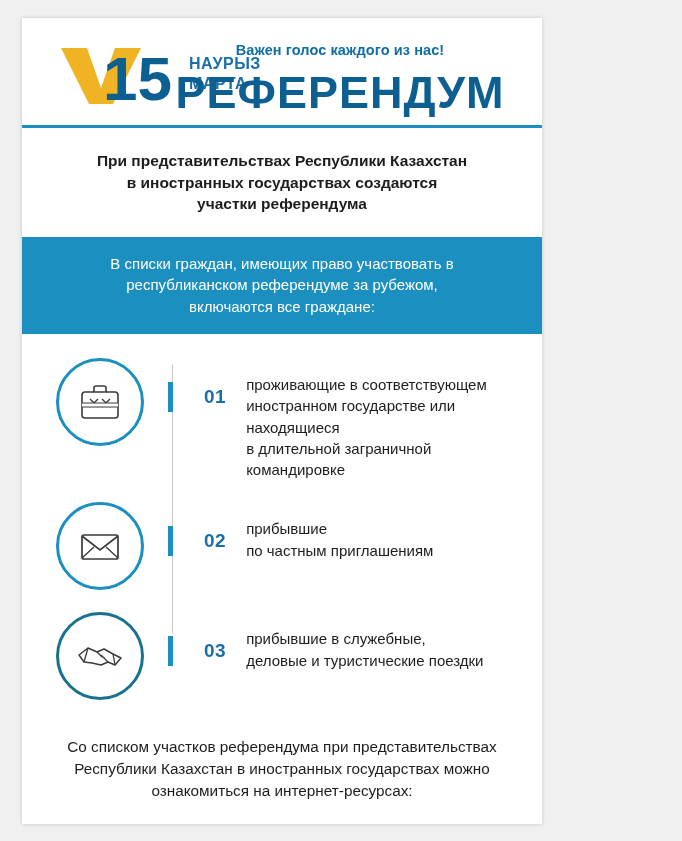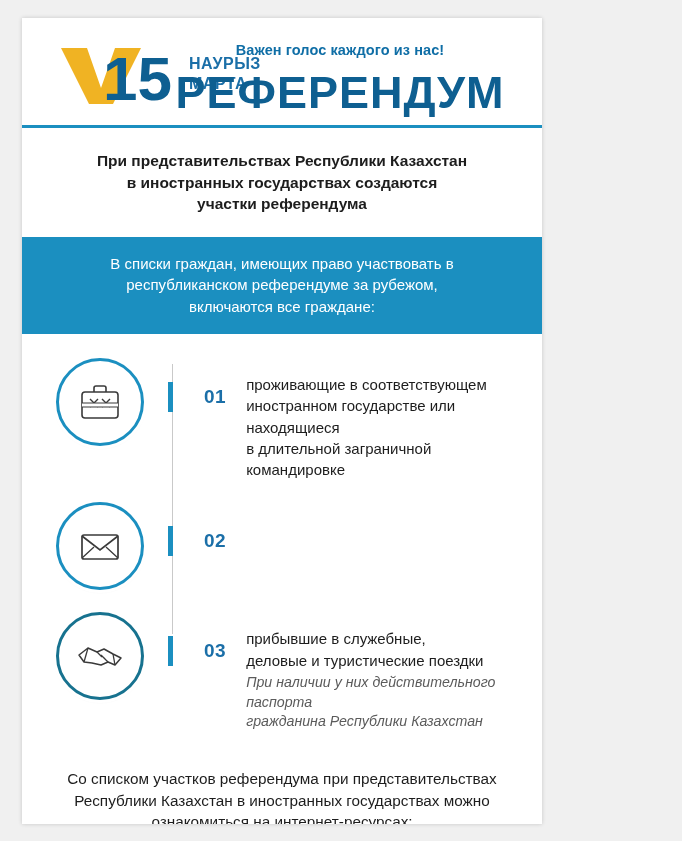--- a/index.html
+++ b/index.html
@@ -249,40 +249,42 @@
         <svg width="46" height="46" viewBox="0 0 46 46">
           <rect x="5" y="12" width="36" height="24" rx="2" fill="none" stroke="#3a3a3a" stroke-width="1.7"></rect>
           <path d="M5 13 L23 27 L41 13" fill="none" stroke="#3a3a3a" stroke-width="1.7"></path>
           <path d="M5 35 L17 24 M41 35 L29 24" fill="none" stroke="#3a3a3a" stroke-width="1.3"></path>
         </svg>
       </div>
       <div class="num">
         <span class="bar"></span>
         <span class="digits">02</span>
       </div>
+      <div class="step-text">
+        <span style="white-space: pre-line;">прибывшие
+по частным приглашениям</span>
+      </div>
     </div>
 
     <div class="step">
       <div class="circle dark">
         <svg width="50" height="50" viewBox="0 0 50 50">
           <path d="M4 24 L13 17 L22 21 L29 18 L38 23 L46 27 L40 34 L33 31 L26 34 L17 32 L9 31 Z" fill="none" stroke="#3a3a3a" stroke-width="1.5" stroke-linejoin="round"></path>
           <path d="M22 21 L27 26 M26 24 L31 29 M29 27 L33 31" stroke="#3a3a3a" stroke-width="1.3"></path>
           <path d="M13 17 L9 31" stroke="#3a3a3a" stroke-width="1.3"></path>
           <path d="M38 23 L40 34" stroke="#3a3a3a" stroke-width="1.3"></path>
         </svg>
       </div>
       <div class="num">
         <span class="bar"></span>
         <span class="digits">03</span>
       </div>
       <div class="step-text">
         <span style="white-space: pre-line;">прибывшие в служебные,
 деловые и туристические поездки</span>
-        <span class="step-note" style="white-space: pre-line;">При наличии у них действительного паспорта
-гражданина Республики Казахстан</span>
       </div>
     </div>
   </div>
 
   <div class="closing">
     <div style="white-space: pre-line;">Со списком участков референдума при представительствах
 Республики Казахстан в иностранных государствах можно
 ознакомиться на интернет-ресурсах:</div>
 
   </div>

